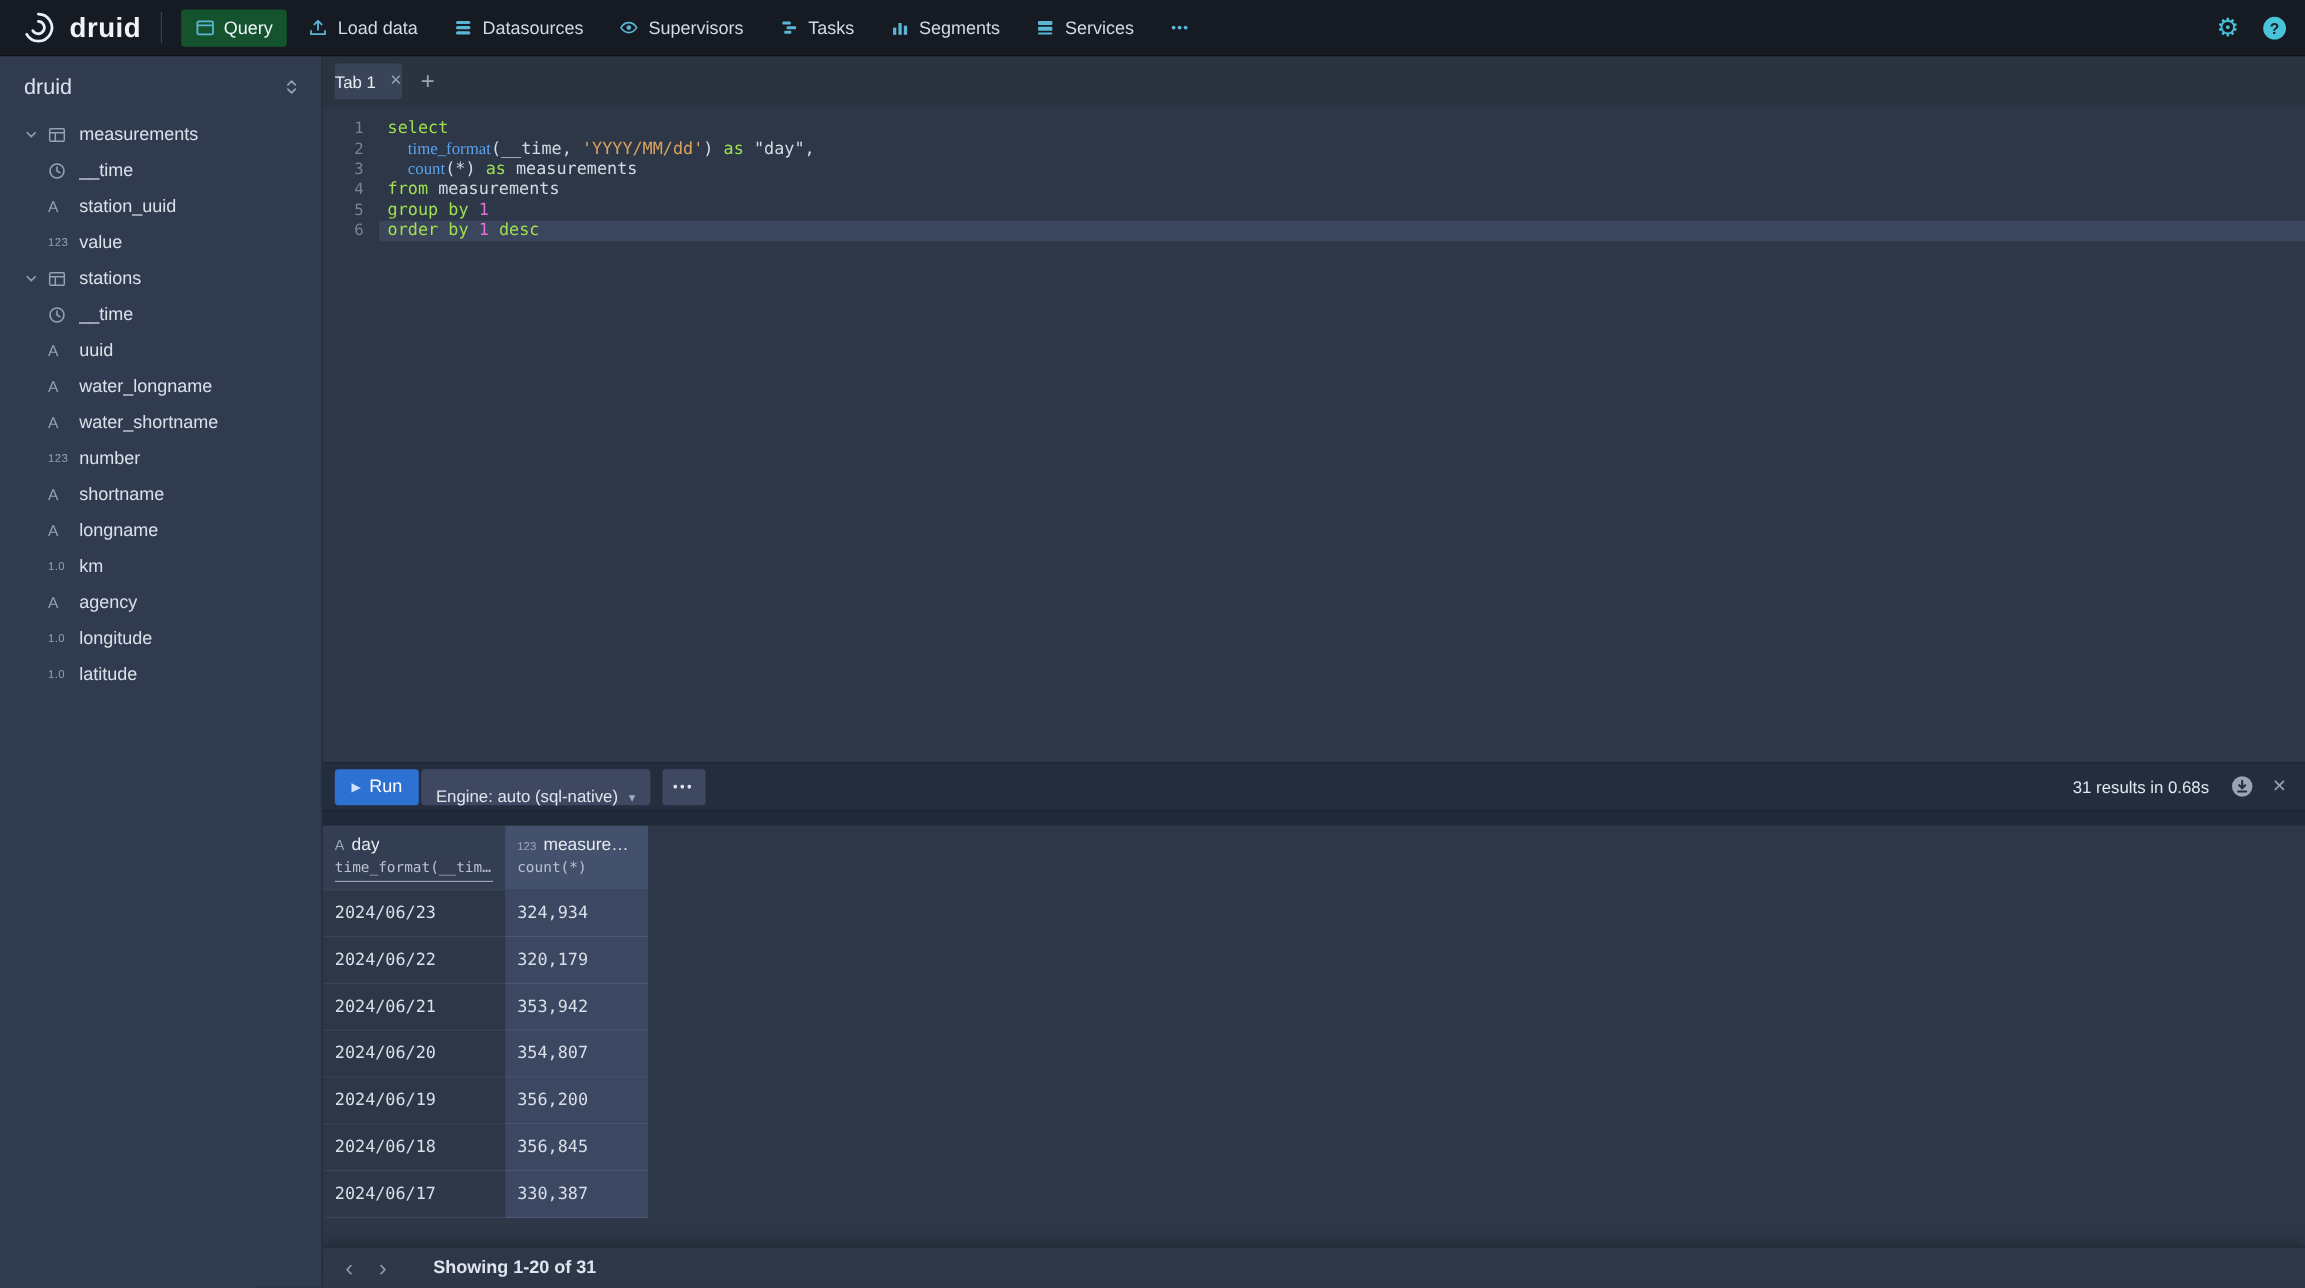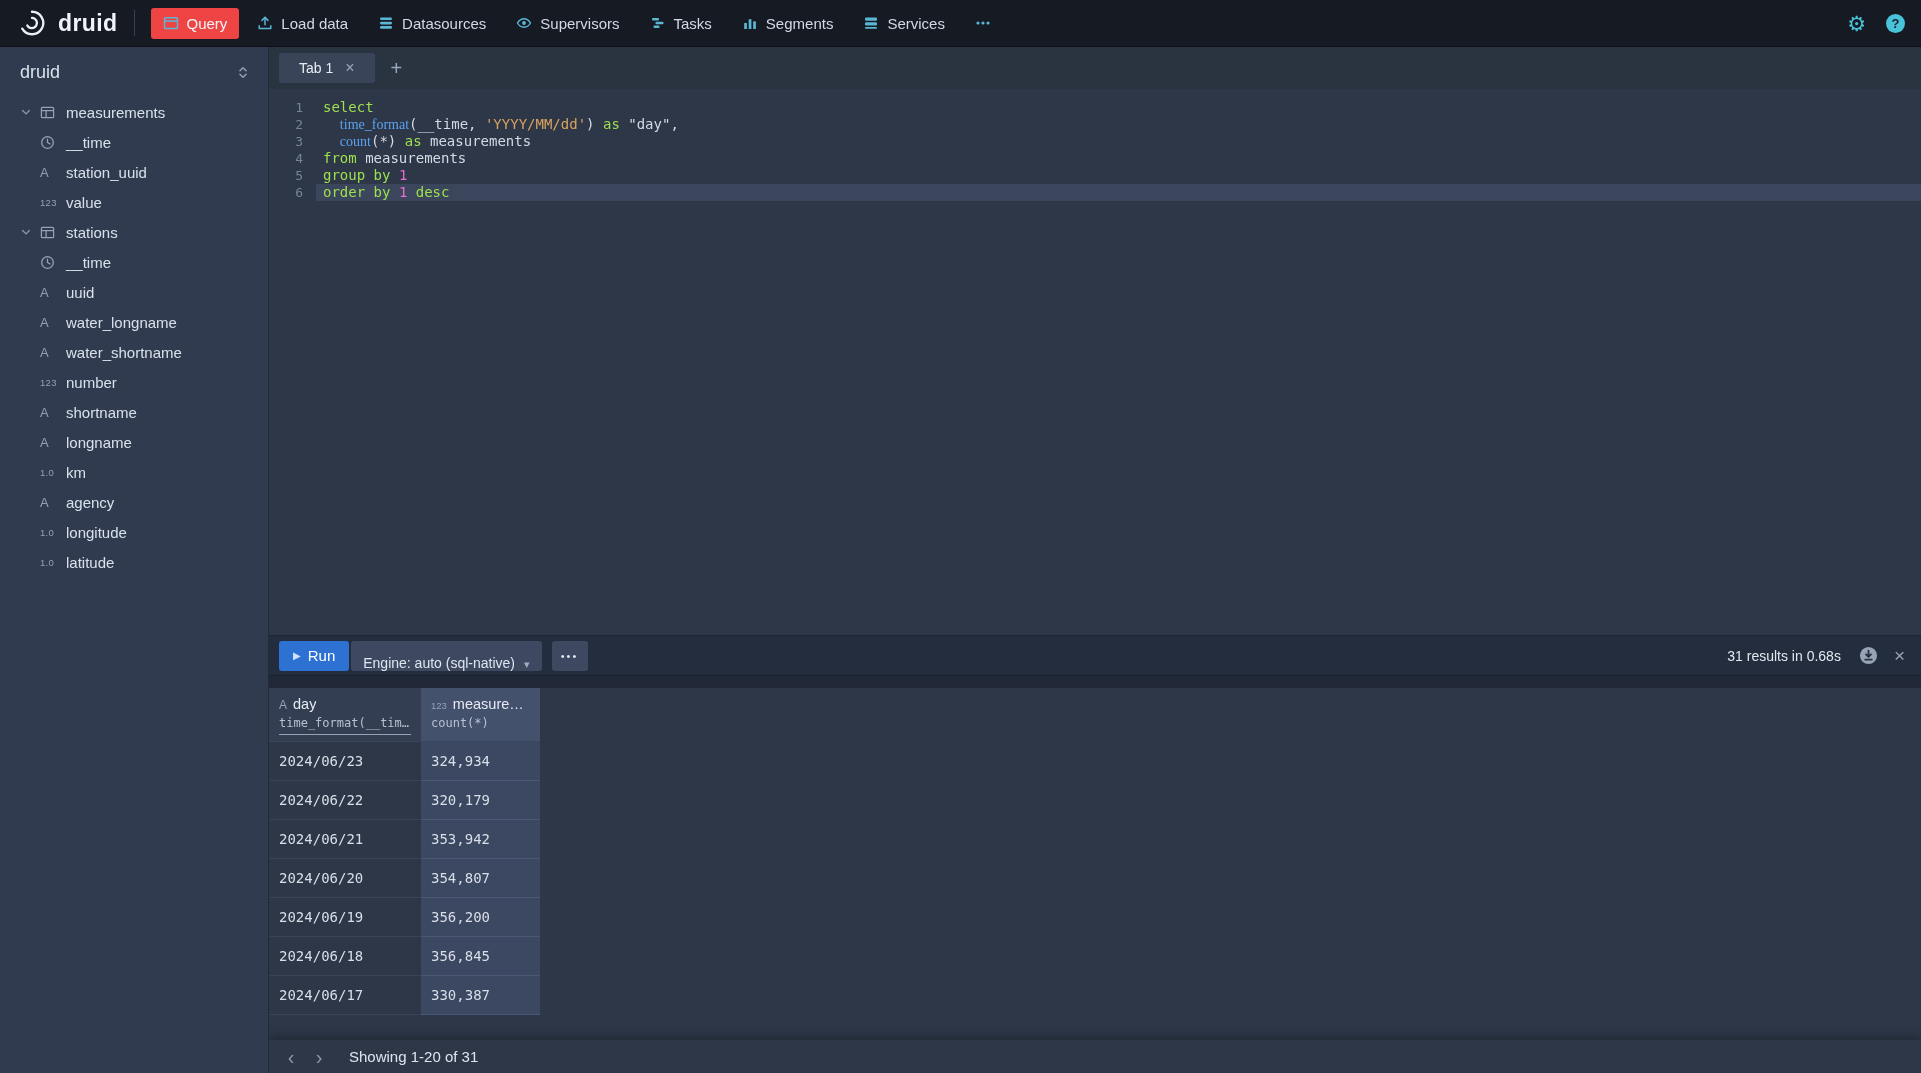--- a/index.html
+++ b/index.html
@@ -20,21 +20,21 @@
   }
   .brand{display:flex;align-items:center;gap:10px;cursor:pointer;}
   .brand-text{font-size:23px;font-weight:600;color:#f0f4f8;letter-spacing:.4px;}
   .nav-divider{width:1px;height:26px;background:#39414f;margin:0 16px;}
   .nav-items{display:flex;align-items:center;gap:6px;}
   .nav-item{
     display:flex;align-items:center;gap:8px;
     padding:7px 12px;border-radius:3px;cursor:pointer;
     font-size:15px;color:#d2dae4;white-space:nowrap;
   }
-  .nav-item.active{background:#ef4444;color:#f2f6fa;}
+  .nav-item.active{background:#14532d;color:#f2f6fa;}
   .nicon{display:flex;align-items:center;}
   .nav-right{margin-left:auto;display:flex;align-items:center;gap:20px;}
   .gear-glyph{font-size:21px;color:var(--teal,#48c3da);cursor:pointer;line-height:1;}
   .help-circle{
     width:19px;height:19px;border-radius:50%;background:var(--teal,#48c3da);
     display:flex;align-items:center;justify-content:center;cursor:pointer;
     font-size:13px;font-weight:bold;color:#16202b;
   }
 
   
@@ -55,21 +55,21 @@
   .g-a{font-size:13px;color:#94a0b3;}
   .g-n{font-size:9.5px;color:#94a0b3;letter-spacing:.3px;}
 
   
   .main{flex:1;display:flex;flex-direction:column;min-width:0;border-left:1px solid #232b39;}
 
   
   .tabbar{height:42px;flex:0 0 42px;background:#2a3340;display:flex;align-items:center;padding-left:10px;}
   .tab{
     height:30px;background:#3a4459;border-radius:3px;display:flex;align-items:center;
-    padding:0 20px;font-size:14px;color:#e8edf3;cursor:pointer;
+    padding:0 0;font-size:14px;color:#e8edf3;cursor:pointer;
   }
   .tab-close{margin-left:12px;color:#9aa6b8;font-size:16px;line-height:1;cursor:pointer;}
   .tab-add{margin-left:16px;color:#9aa6ba;font-size:20px;cursor:pointer;line-height:1;}
 
   
   .editor{flex:1;background:#2d3748;padding-top:10px;overflow:hidden;font-family:"DejaVu Sans Mono",monospace;font-size:14px;}
   .ed-line{display:flex;height:17px;line-height:17px;}
   .ed-gutter{width:47px;flex:0 0 47px;text-align:right;padding-right:13px;box-sizing:border-box;color:#76839a;font-size:13px;}
   .ed-code{flex:1;white-space:pre;color:#d4dae4;padding-left:7px;}
   .ed-line.active .ed-code{background:#3b455c;}
@@ -127,21 +127,21 @@
   .tcell.c0{width:152px;flex:0 0 152px;}
   .tcell.c1{width:119px;flex:0 0 119px;background:var(--tint,#3c4862);border-bottom-color:#4a5775;}
 
   
   .pagebar{
     position:absolute;left:0;right:0;bottom:0;height:33px;background:#2d3748;
     display:flex;align-items:center;padding-left:8px;
     box-shadow:0 -1px 0 #242c3a, 0 -4px 10px rgba(0,0,0,.25);
   }
   .pg-btn{width:28px;text-align:center;font-size:20px;color:#8d99ac;cursor:pointer;line-height:30px;}
-  .pg-text{margin-left:16px;font-size:15px;color:#dfe5ee;}
+  .pg-text{margin-left:28px;font-size:15px;color:#dfe5ee;font-weight:bold;}
 
   svg{display:block;}
 </style>
 </head>
 <body>
 
 <div class="app">
 
   <header class="navbar">
     <div class="brand">

